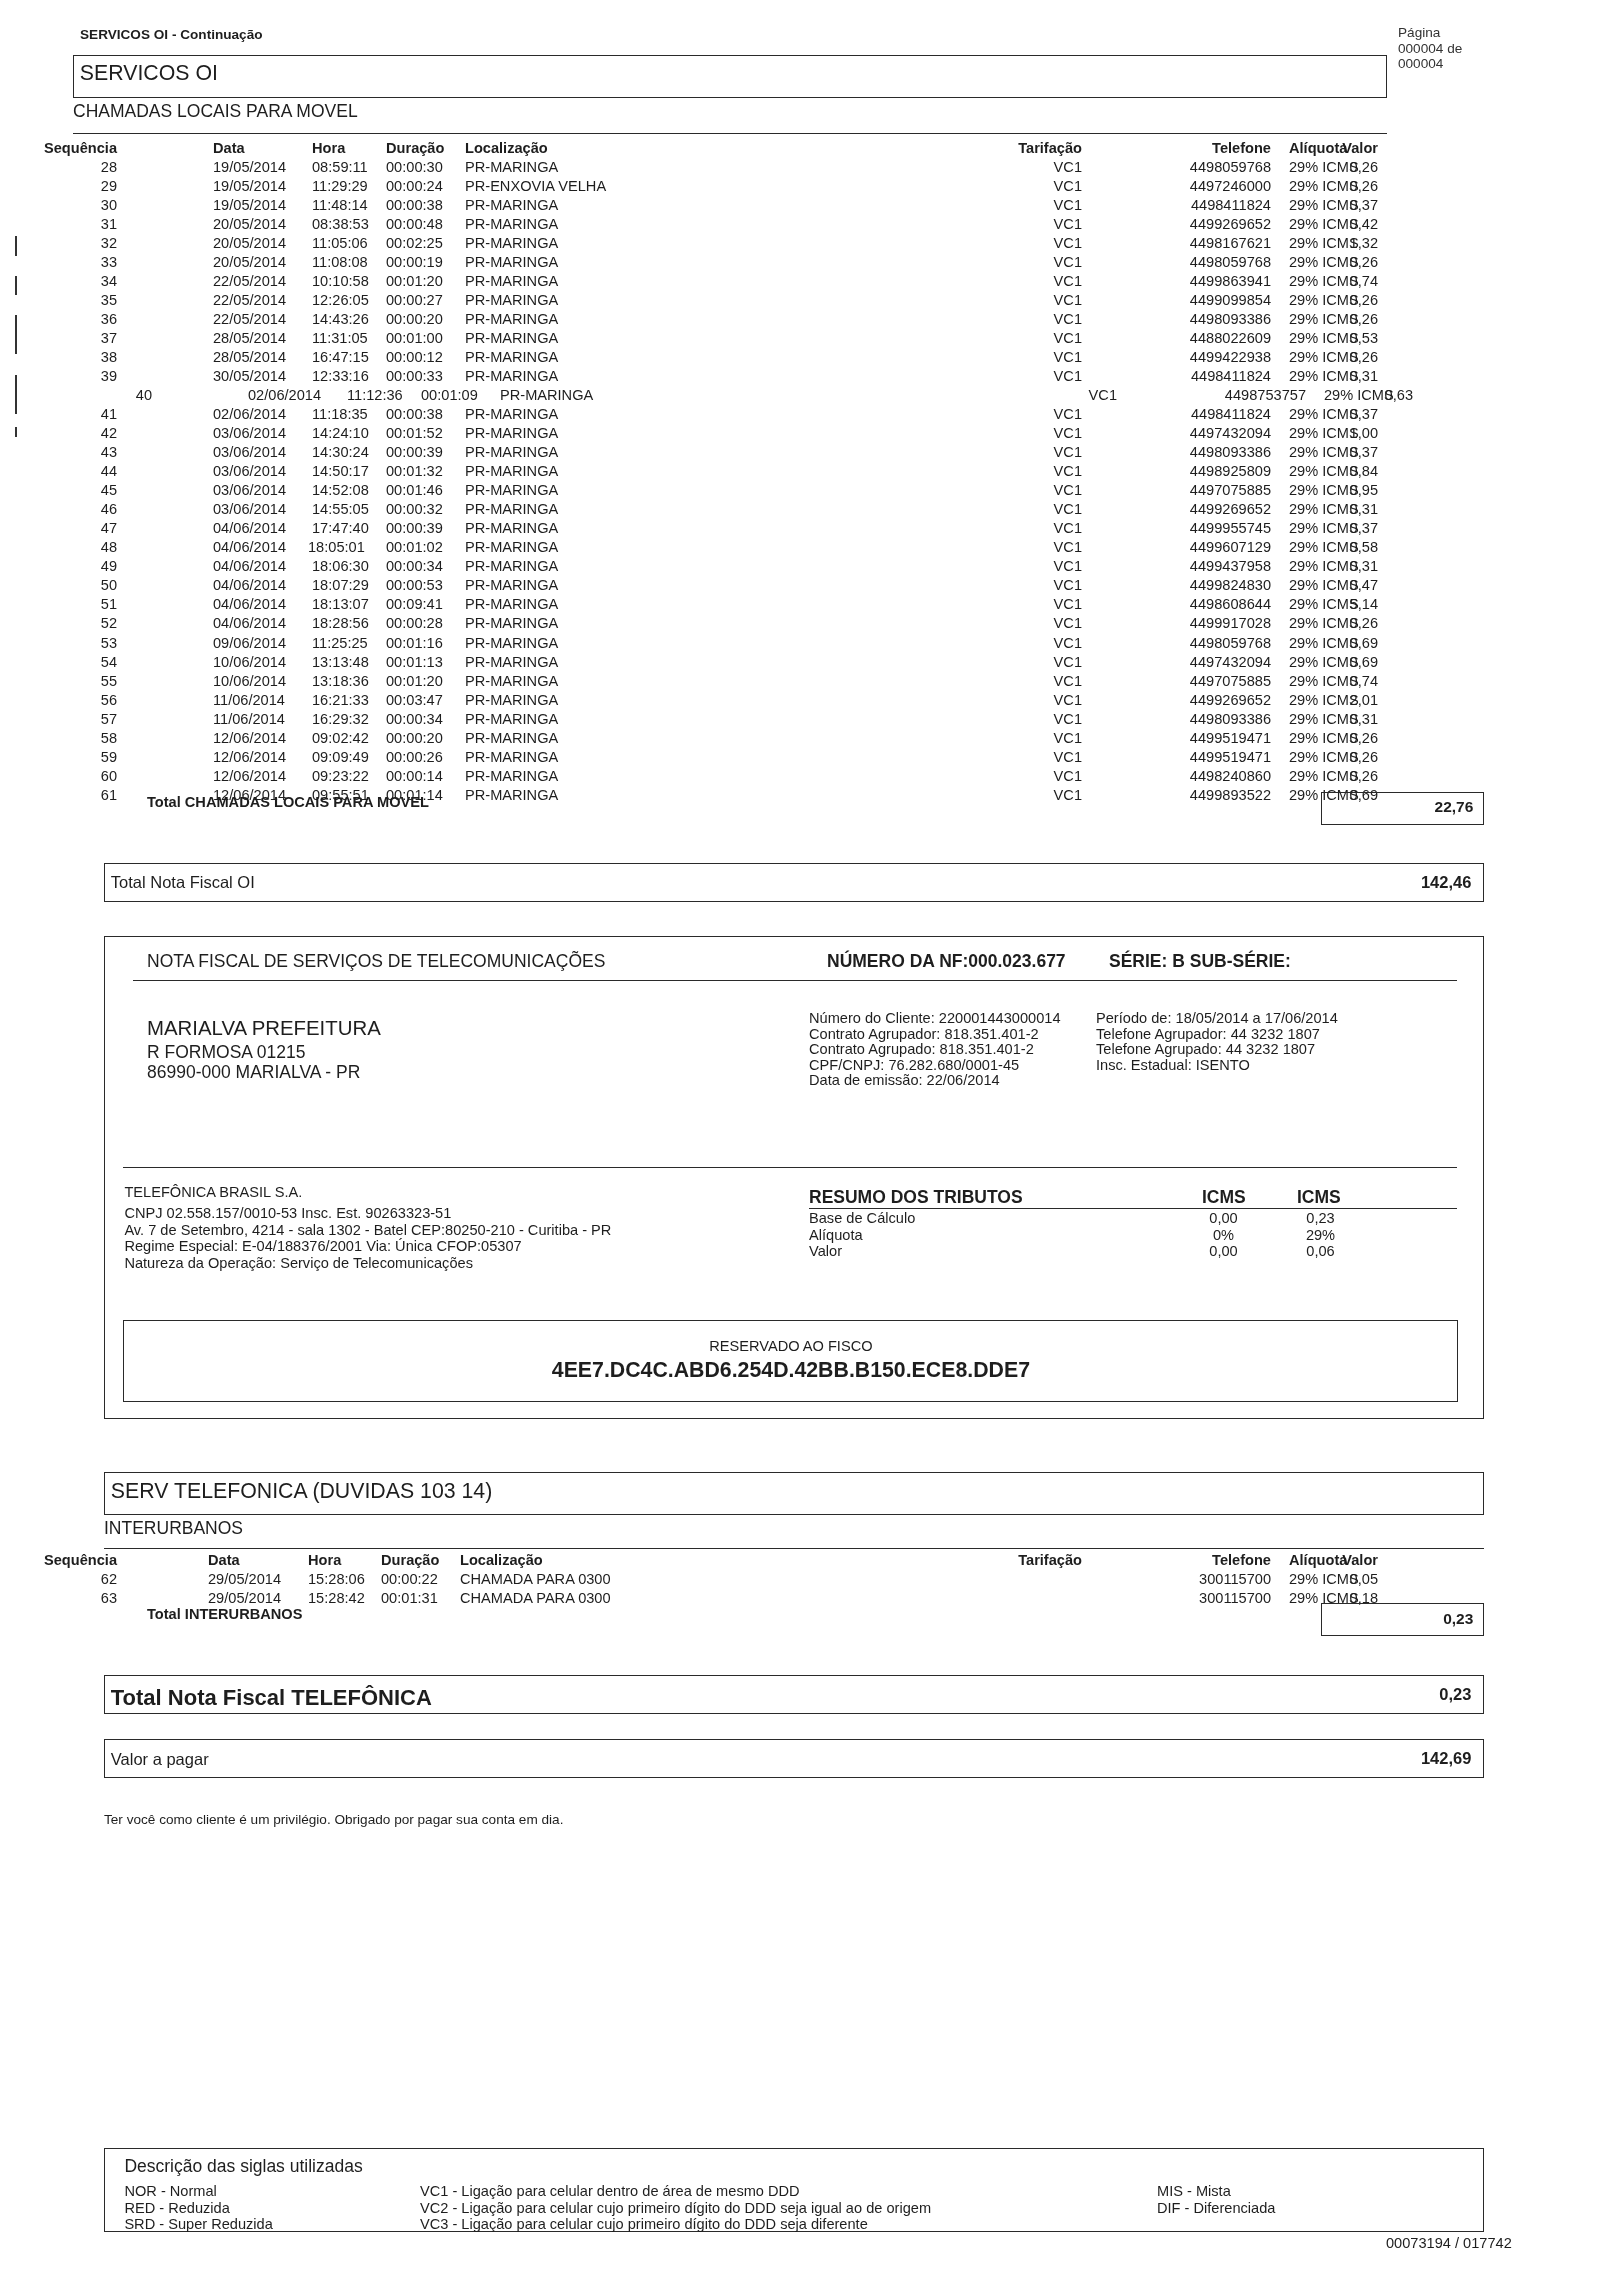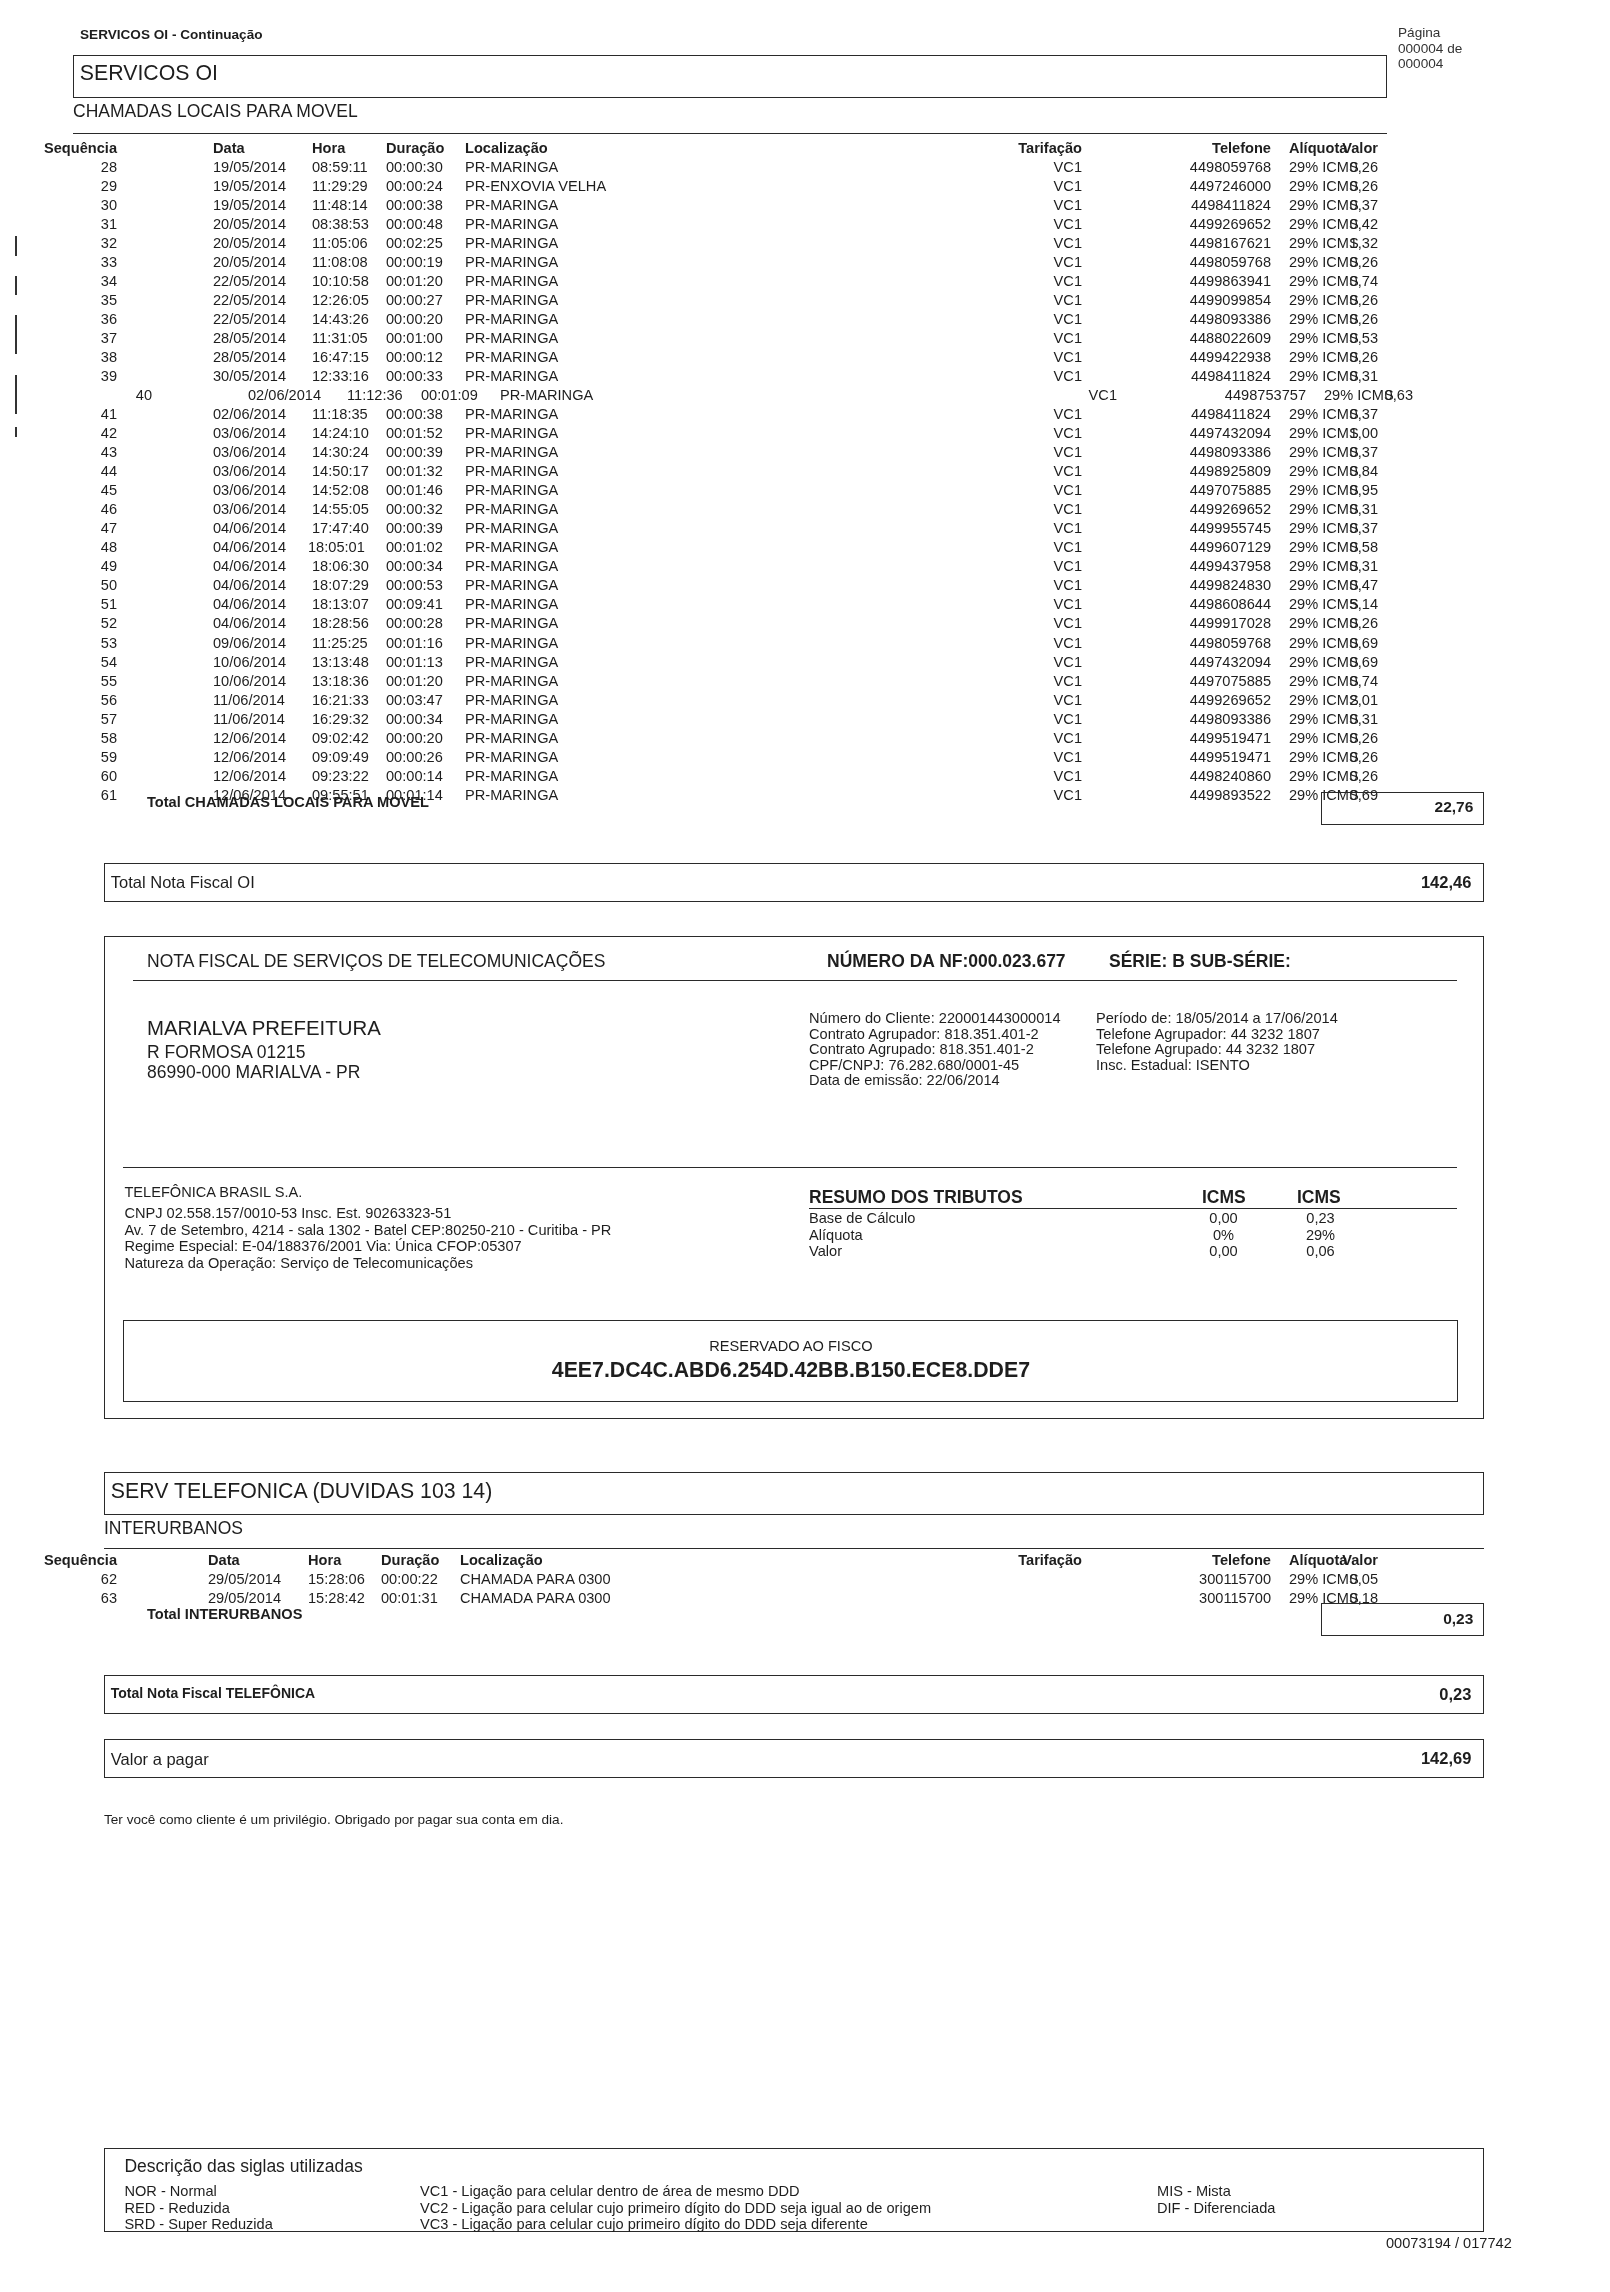--- a/index.html
+++ b/index.html
@@ -545,21 +545,21 @@
       <span class="c r" style="left: 1281px; width: 97px;">0,18</span>
     </div>
   </div>
 
 <div class="abs" style="left:147px;top:1606px;font-size:14.6px;font-weight:bold;">Total INTERURBANOS</div>
 <div class="box" style="left:1321px;top:1603px;width:163px;height:33px;">
   <div class="abs" style="right:9.7px;top:5.8px;font-size:15.5px;font-weight:bold;">0,23</div>
 </div>
 
 <div class="box" style="left:104px;top:1675px;width:1380px;height:39px;">
-  <div class="abs" style="left:5.8px;top:8.7px;font-size:14px;font-weight:bold;">Total Nota Fiscal  TELEFÔNICA</div>
+  <div class="abs" style="left:5.8px;top:8.7px;font-size:22px;font-weight:bold;">Total Nota Fiscal  TELEFÔNICA</div>
   <div class="abs" style="right:11.6px;top:8.7px;font-size:16.5px;font-weight:bold;">0,23</div>
 </div>
 
 <div class="box" style="left:104px;top:1739px;width:1380px;height:39px;">
   <div class="abs" style="left:5.8px;top:9.7px;font-size:16.5px;">Valor a pagar</div>
   <div class="abs" style="right:11.6px;top:8.7px;font-size:16.5px;font-weight:bold;">142,69</div>
 </div>
 
 <div class="abs" style="left:104px;top:1812px;font-size:13.6px;">Ter você como cliente é um privilégio. Obrigado por pagar sua conta em dia.</div>
 

